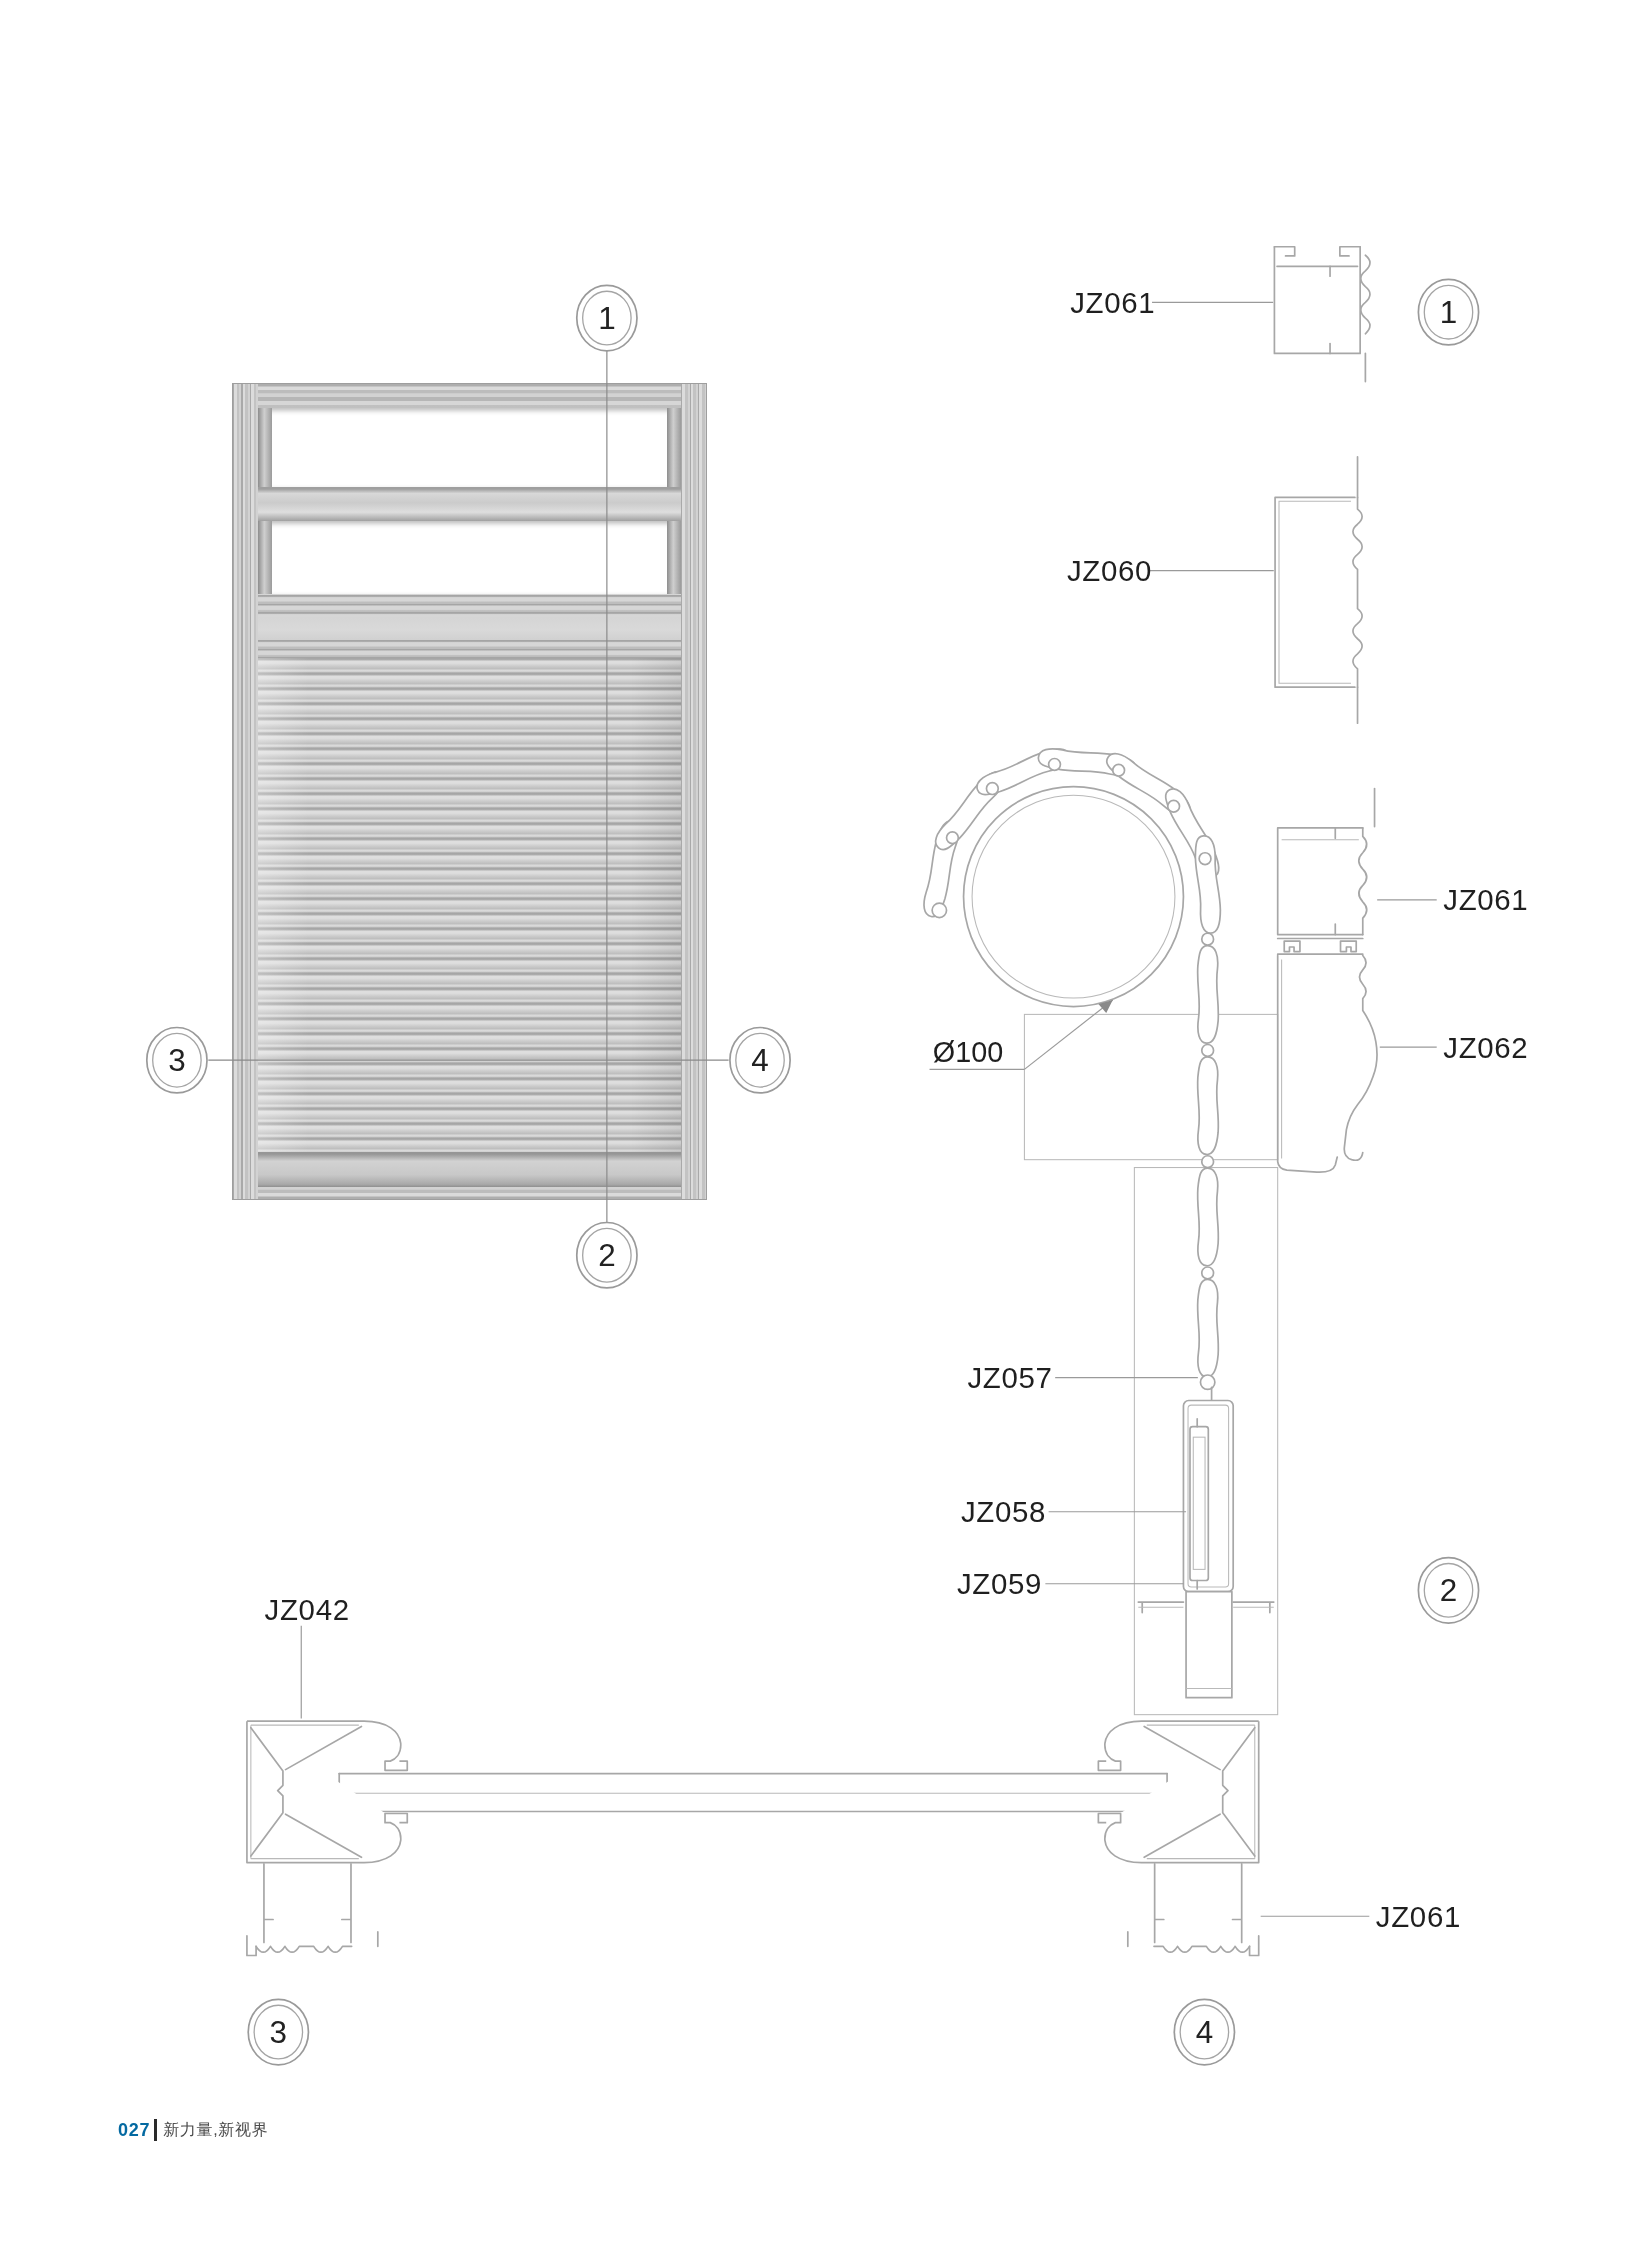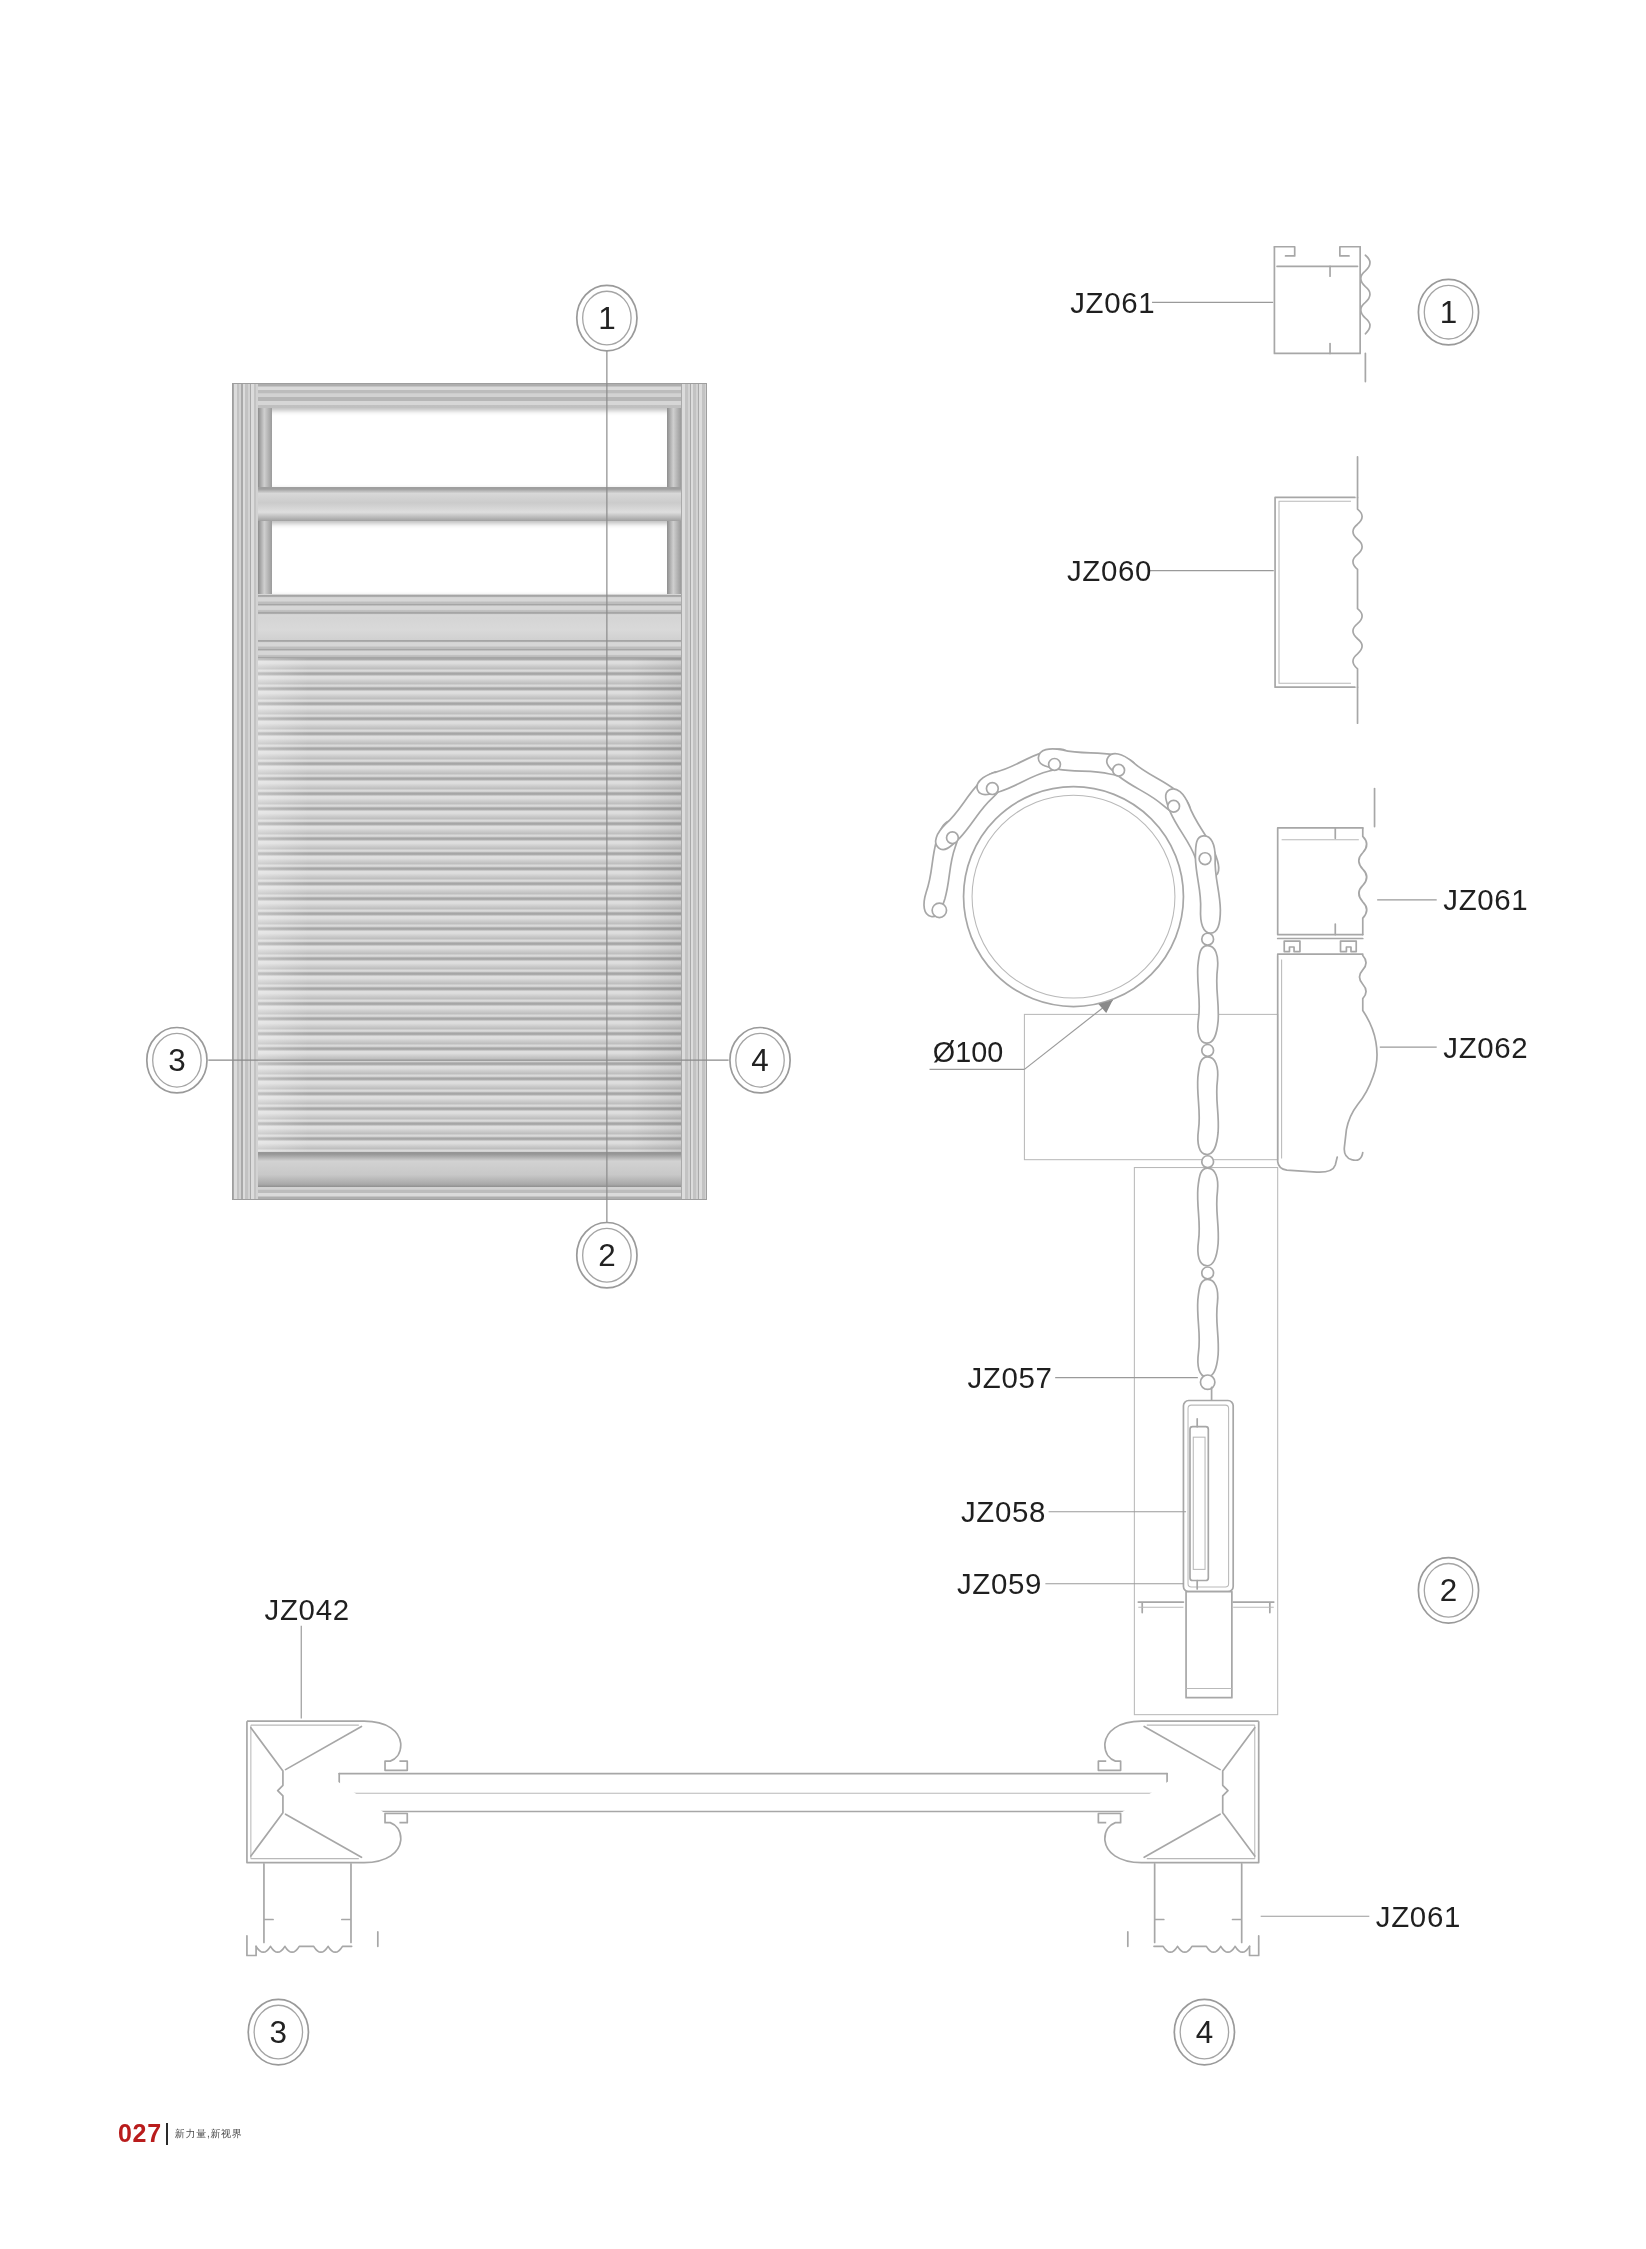--- a/index.html
+++ b/index.html
@@ -41,23 +41,23 @@
   .sec{fill:none;stroke:#8a8a8a;stroke-width:1.8;}
   .callOuter{fill:#fff;stroke:#9a9a9a;stroke-width:2.6;}
   .callInner{fill:none;stroke:#a5a5a5;stroke-width:2;}
   .lbl{font-size:45px;fill:#1f1f1f;letter-spacing:1px;}
   .num{font-size:48px;fill:#222;text-anchor:middle;}
   .dimT{font-size:44px;fill:#1f1f1f;}
   .arrow{fill:#8a8a8a;stroke:none;}
 
   
   .footer{left:118px;top:2119px;display:flex;align-items:center;}
-  .pageNum{font-size:25px;font-weight:bold;color:#b91c1c;letter-spacing:0.7px;}
+  .pageNum{font-size:18px;font-weight:bold;color:#0369a1;letter-spacing:0.7px;}
   .fbar{width:2.6px;height:22px;background:#2a2a2a;margin:0 6.5px 0 3.9px;}
-  .slogan{font-size:10px;color:#4a4a4a;letter-spacing:0.7px;}
+  .slogan{font-size:16px;color:#4a4a4a;letter-spacing:0.7px;}
 </style>
 </head>
 <body>
 
 <div class="page">
 
   <div class="abs frame">
     <div class="abs jambStripe" style="left:0;"></div>
     <div class="abs jambStripe" style="left:448px;"></div>
 

